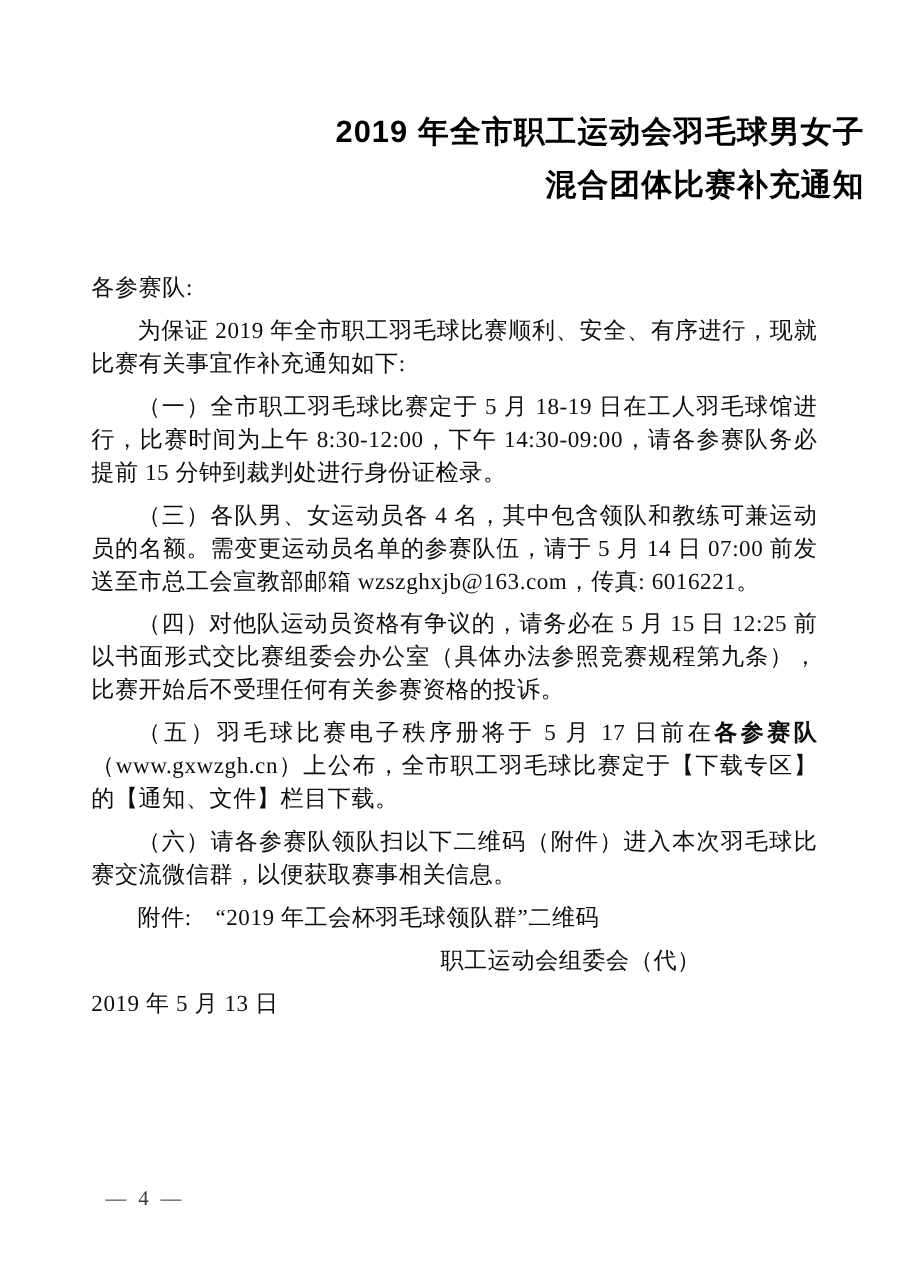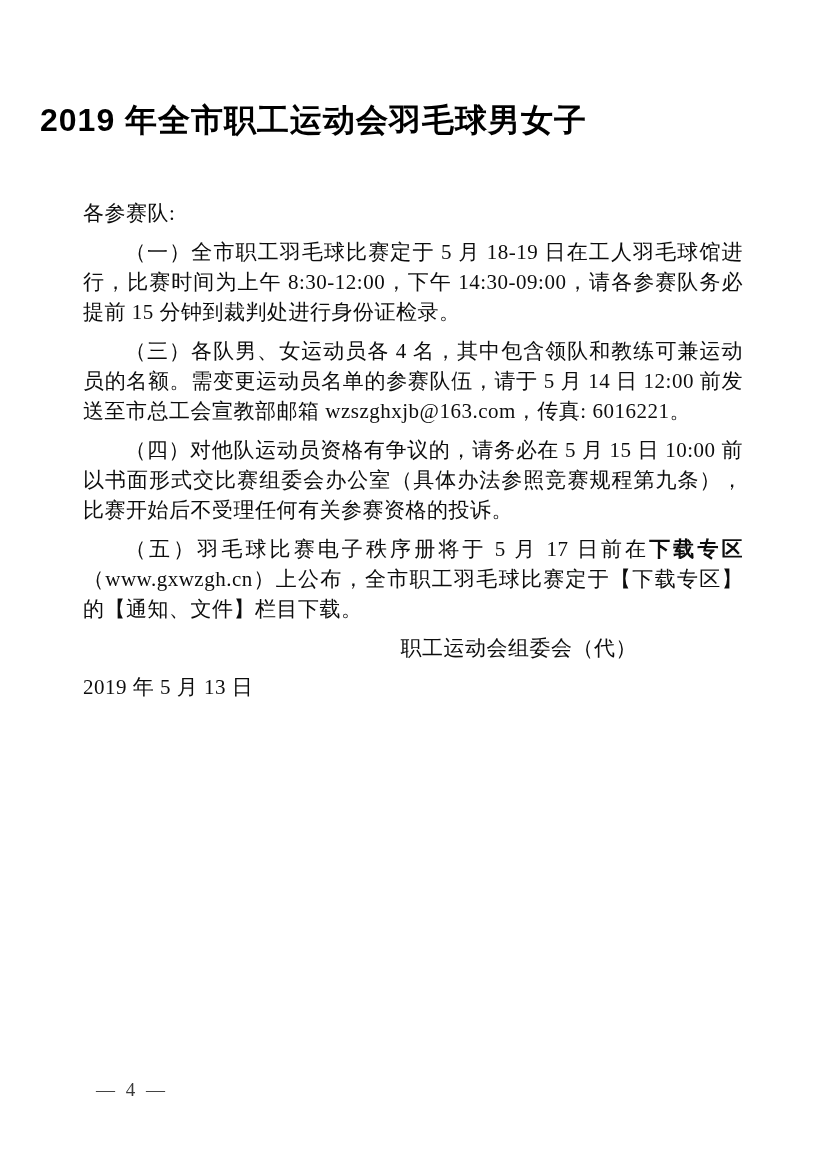--- a/index.html
+++ b/index.html
@@ -7,24 +7,24 @@
     width: 826px; height: 1169px;
     background: #ffffff;
     font-family: "Liberation Serif", "DejaVu Serif", serif;
     color: #111;
     position: relative;
     overflow: hidden;
   }
   .page { position: absolute; inset: 0; }
   .doc-title {
     margin: 96px 40px 4px 40px;
-    text-align: left;
+    text-align: right;
     font-family: "Liberation Sans", "DejaVu Sans", sans-serif;
     font-weight: 700;
-    font-size: 32px;
+    font-size: 28px;
     line-height: 48px;
     color: #000;
     letter-spacing: 1px;
   }
   .content {
     margin: 54px 83px 0 83px;
     font-size: 21px;
     line-height: 30px;
     letter-spacing: 0.5px;
     text-align: justify;
@@ -54,36 +54,40 @@
     color: #3a3a3a;
   }
 </style>
 </head>
 <body>
 
 <div class="page">
 
   <div class="doc-title">
     <div>2019 年全市职工运动会羽毛球男女子</div>
+    <div>混合团体比赛补充通知</div>
   </div>
 
   <div class="content">
     <p class="greeting">各参赛队:</p>
 
+    <p class="indent">为保证 2019 年全市职工羽毛球比赛顺利、安全、有序进行，现就比赛有关事宜作补充通知如下:</p>
 
     <p class="indent">（一）全市职工羽毛球比赛定于 5 月 18-19 日在工人羽毛球馆进行，比赛时间为上午 8:30-12:00，下午 14:30-09:00，请各参赛队务必提前 15 分钟到裁判处进行身份证检录。</p>
 
 
-    <p class="indent">（三）各队男、女运动员各 4 名，其中包含领队和教练可兼运动员的名额。需变更运动员名单的参赛队伍，请于 5 月 14 日 12:00 前发送至市总工会宣教部邮箱 wzszghxjb@163.com，传真: 6016221。</p>
+    <p class="indent">（三）各队男、女运动员各 4 名，其中包含领队和教练可兼运动员的名额。需变更运动员名单的参赛队伍，请于 5 月 14 日 07:00 前发送至市总工会宣教部邮箱 wzszghxjb@163.com，传真: 6016221。</p>
 
-    <p class="indent">（四）对他队运动员资格有争议的，请务必在 5 月 15 日 10:00 前以书面形式交比赛组委会办公室（具体办法参照竞赛规程第九条），比赛开始后不受理任何有关参赛资格的投诉。</p>
+    <p class="indent">（四）对他队运动员资格有争议的，请务必在 5 月 15 日 12:25 前以书面形式交比赛组委会办公室（具体办法参照竞赛规程第九条），比赛开始后不受理任何有关参赛资格的投诉。</p>
 
-    <p class="indent"><span>（五）羽毛球比赛电子秩序册将于 5 月 17 日前在</span><span class="bold-inline">下载专区</span><span>（www.gxwzgh.cn）上公布，全市职工羽毛球比赛定于【下载专区】的【通知、文件】栏目下载。</span></p>
+    <p class="indent"><span>（五）羽毛球比赛电子秩序册将于 5 月 17 日前在</span><span class="bold-inline">各参赛队</span><span>（www.gxwzgh.cn）上公布，全市职工羽毛球比赛定于【下载专区】的【通知、文件】栏目下载。</span></p>
 
+    <p class="indent">（六）请各参赛队领队扫以下二维码（附件）进入本次羽毛球比赛交流微信群，以便获取赛事相关信息。</p>
 
+    <p class="indent">附件:　“2019 年工会杯羽毛球领队群”二维码</p>
 
     <p class="sign-line">职工运动会组委会（代）</p>
     <p class="date-line">2019 年 5 月 13 日</p>
   </div>
 
   <div class="page-number">— 4 —</div>
 
 </div>
 
 </body></html>

